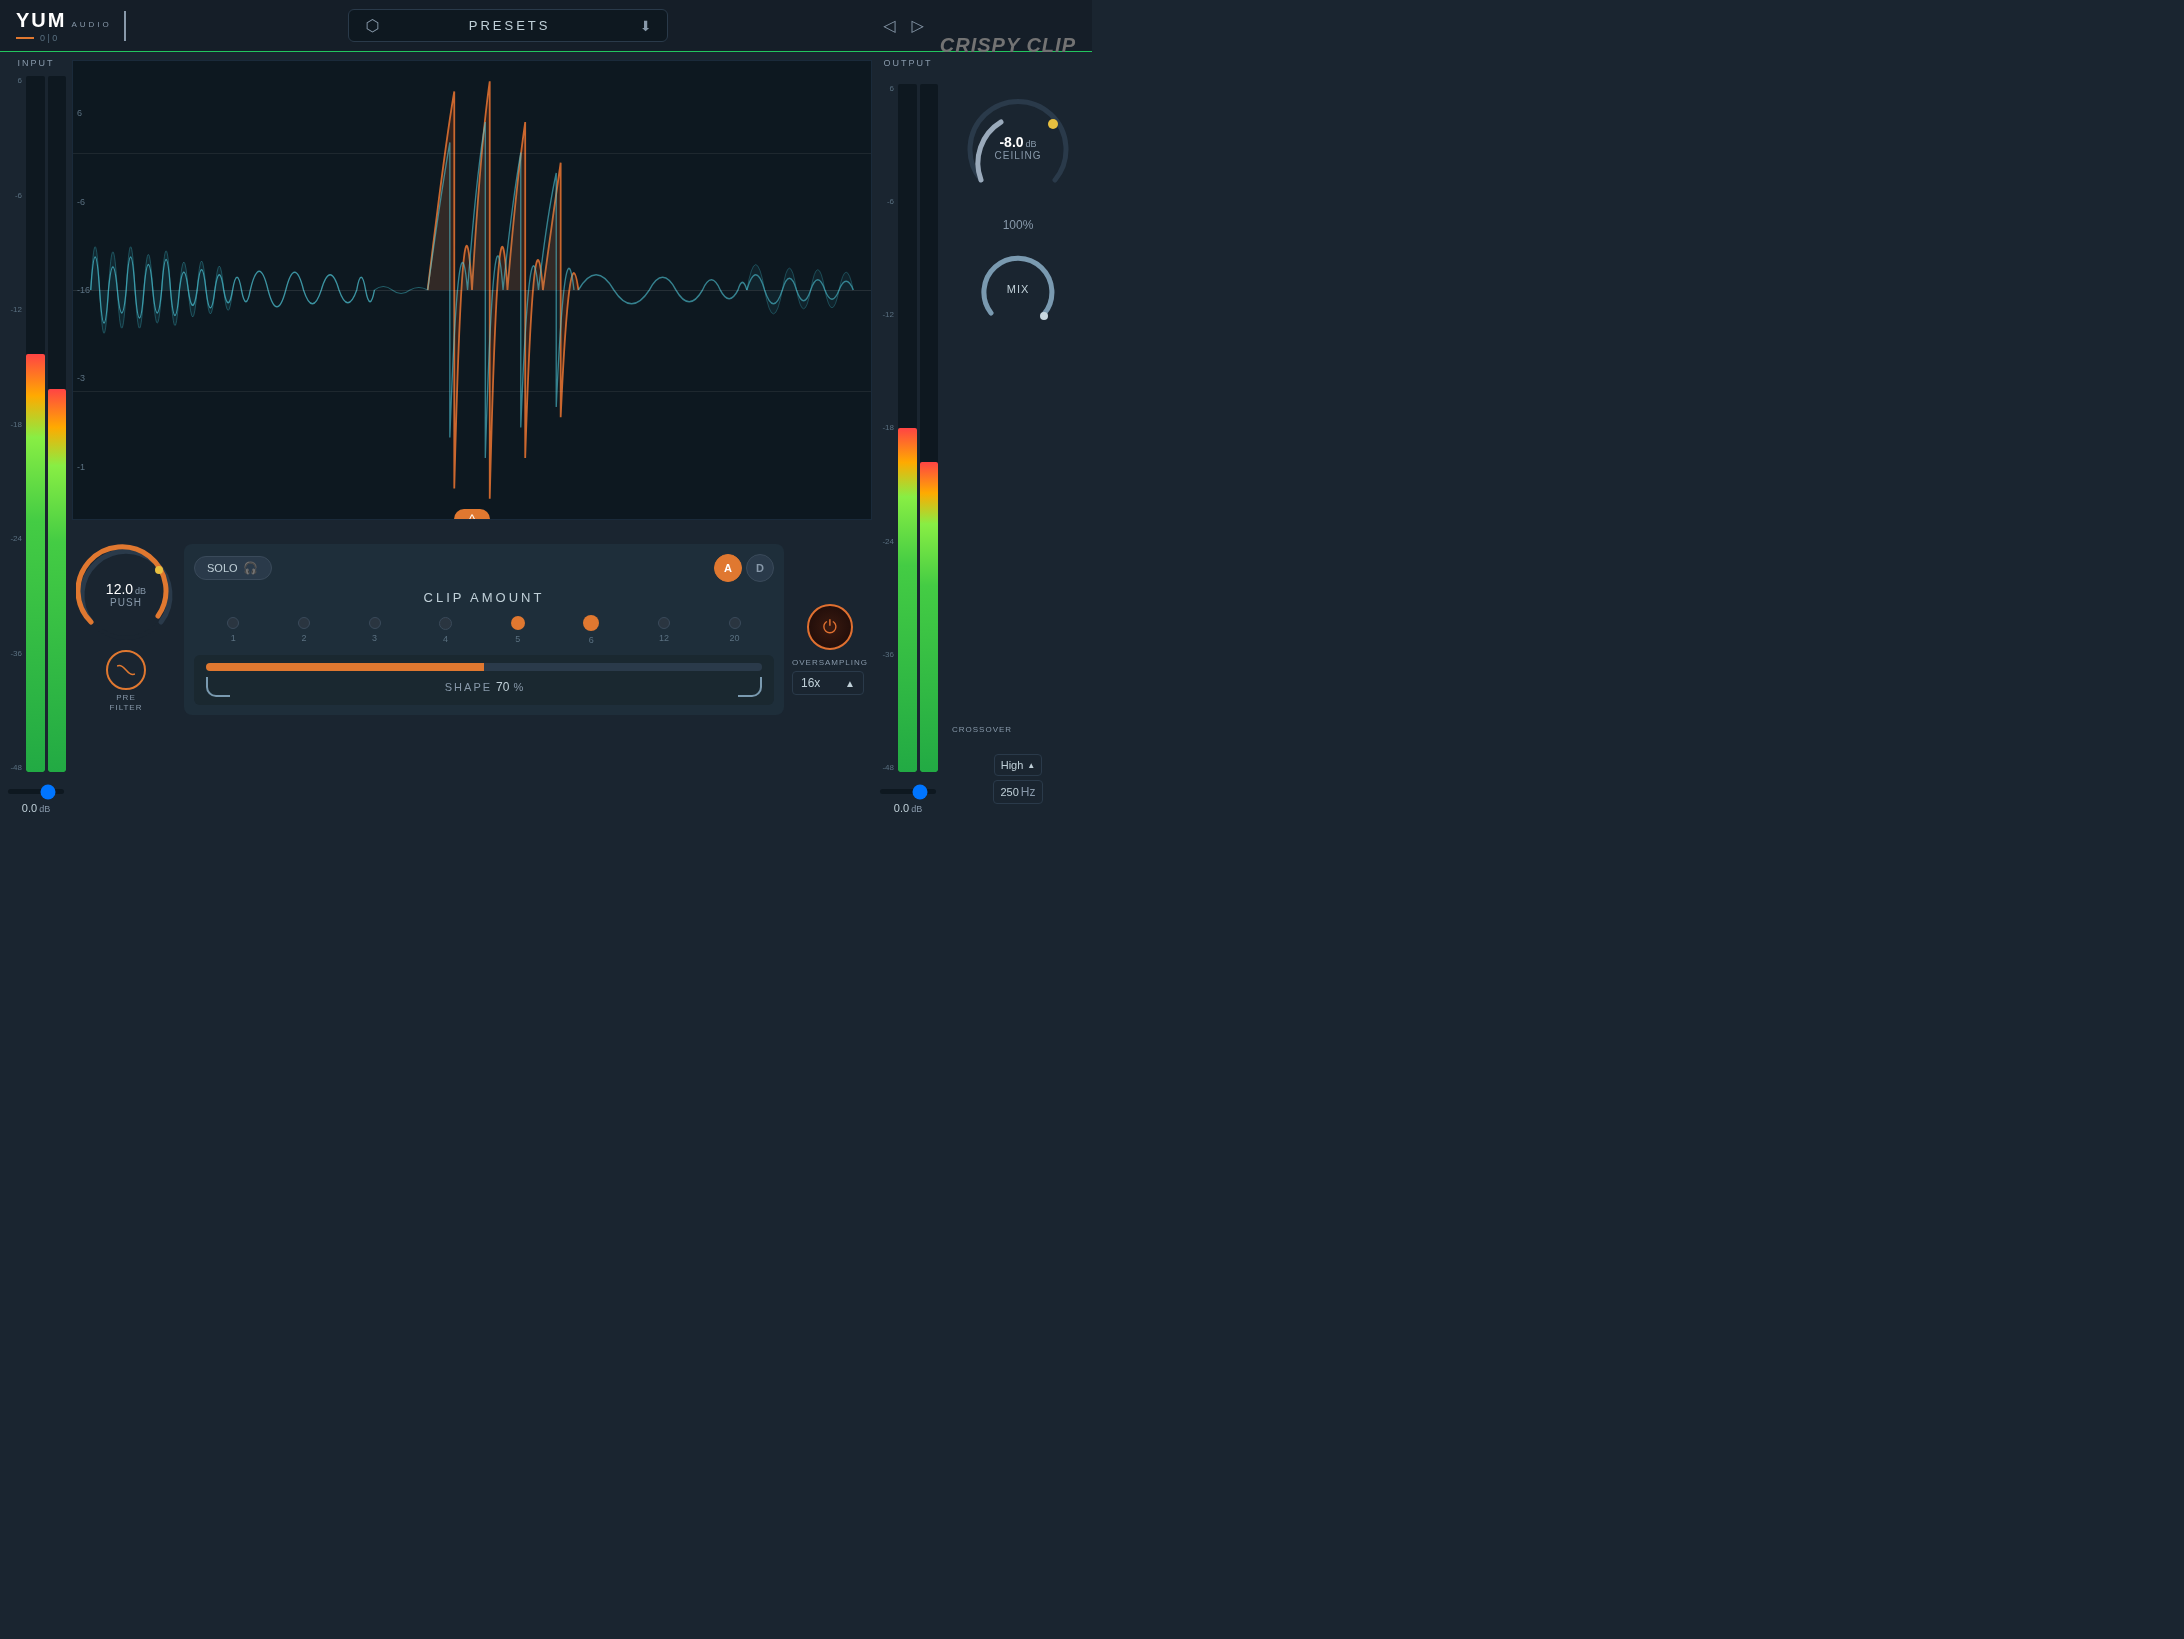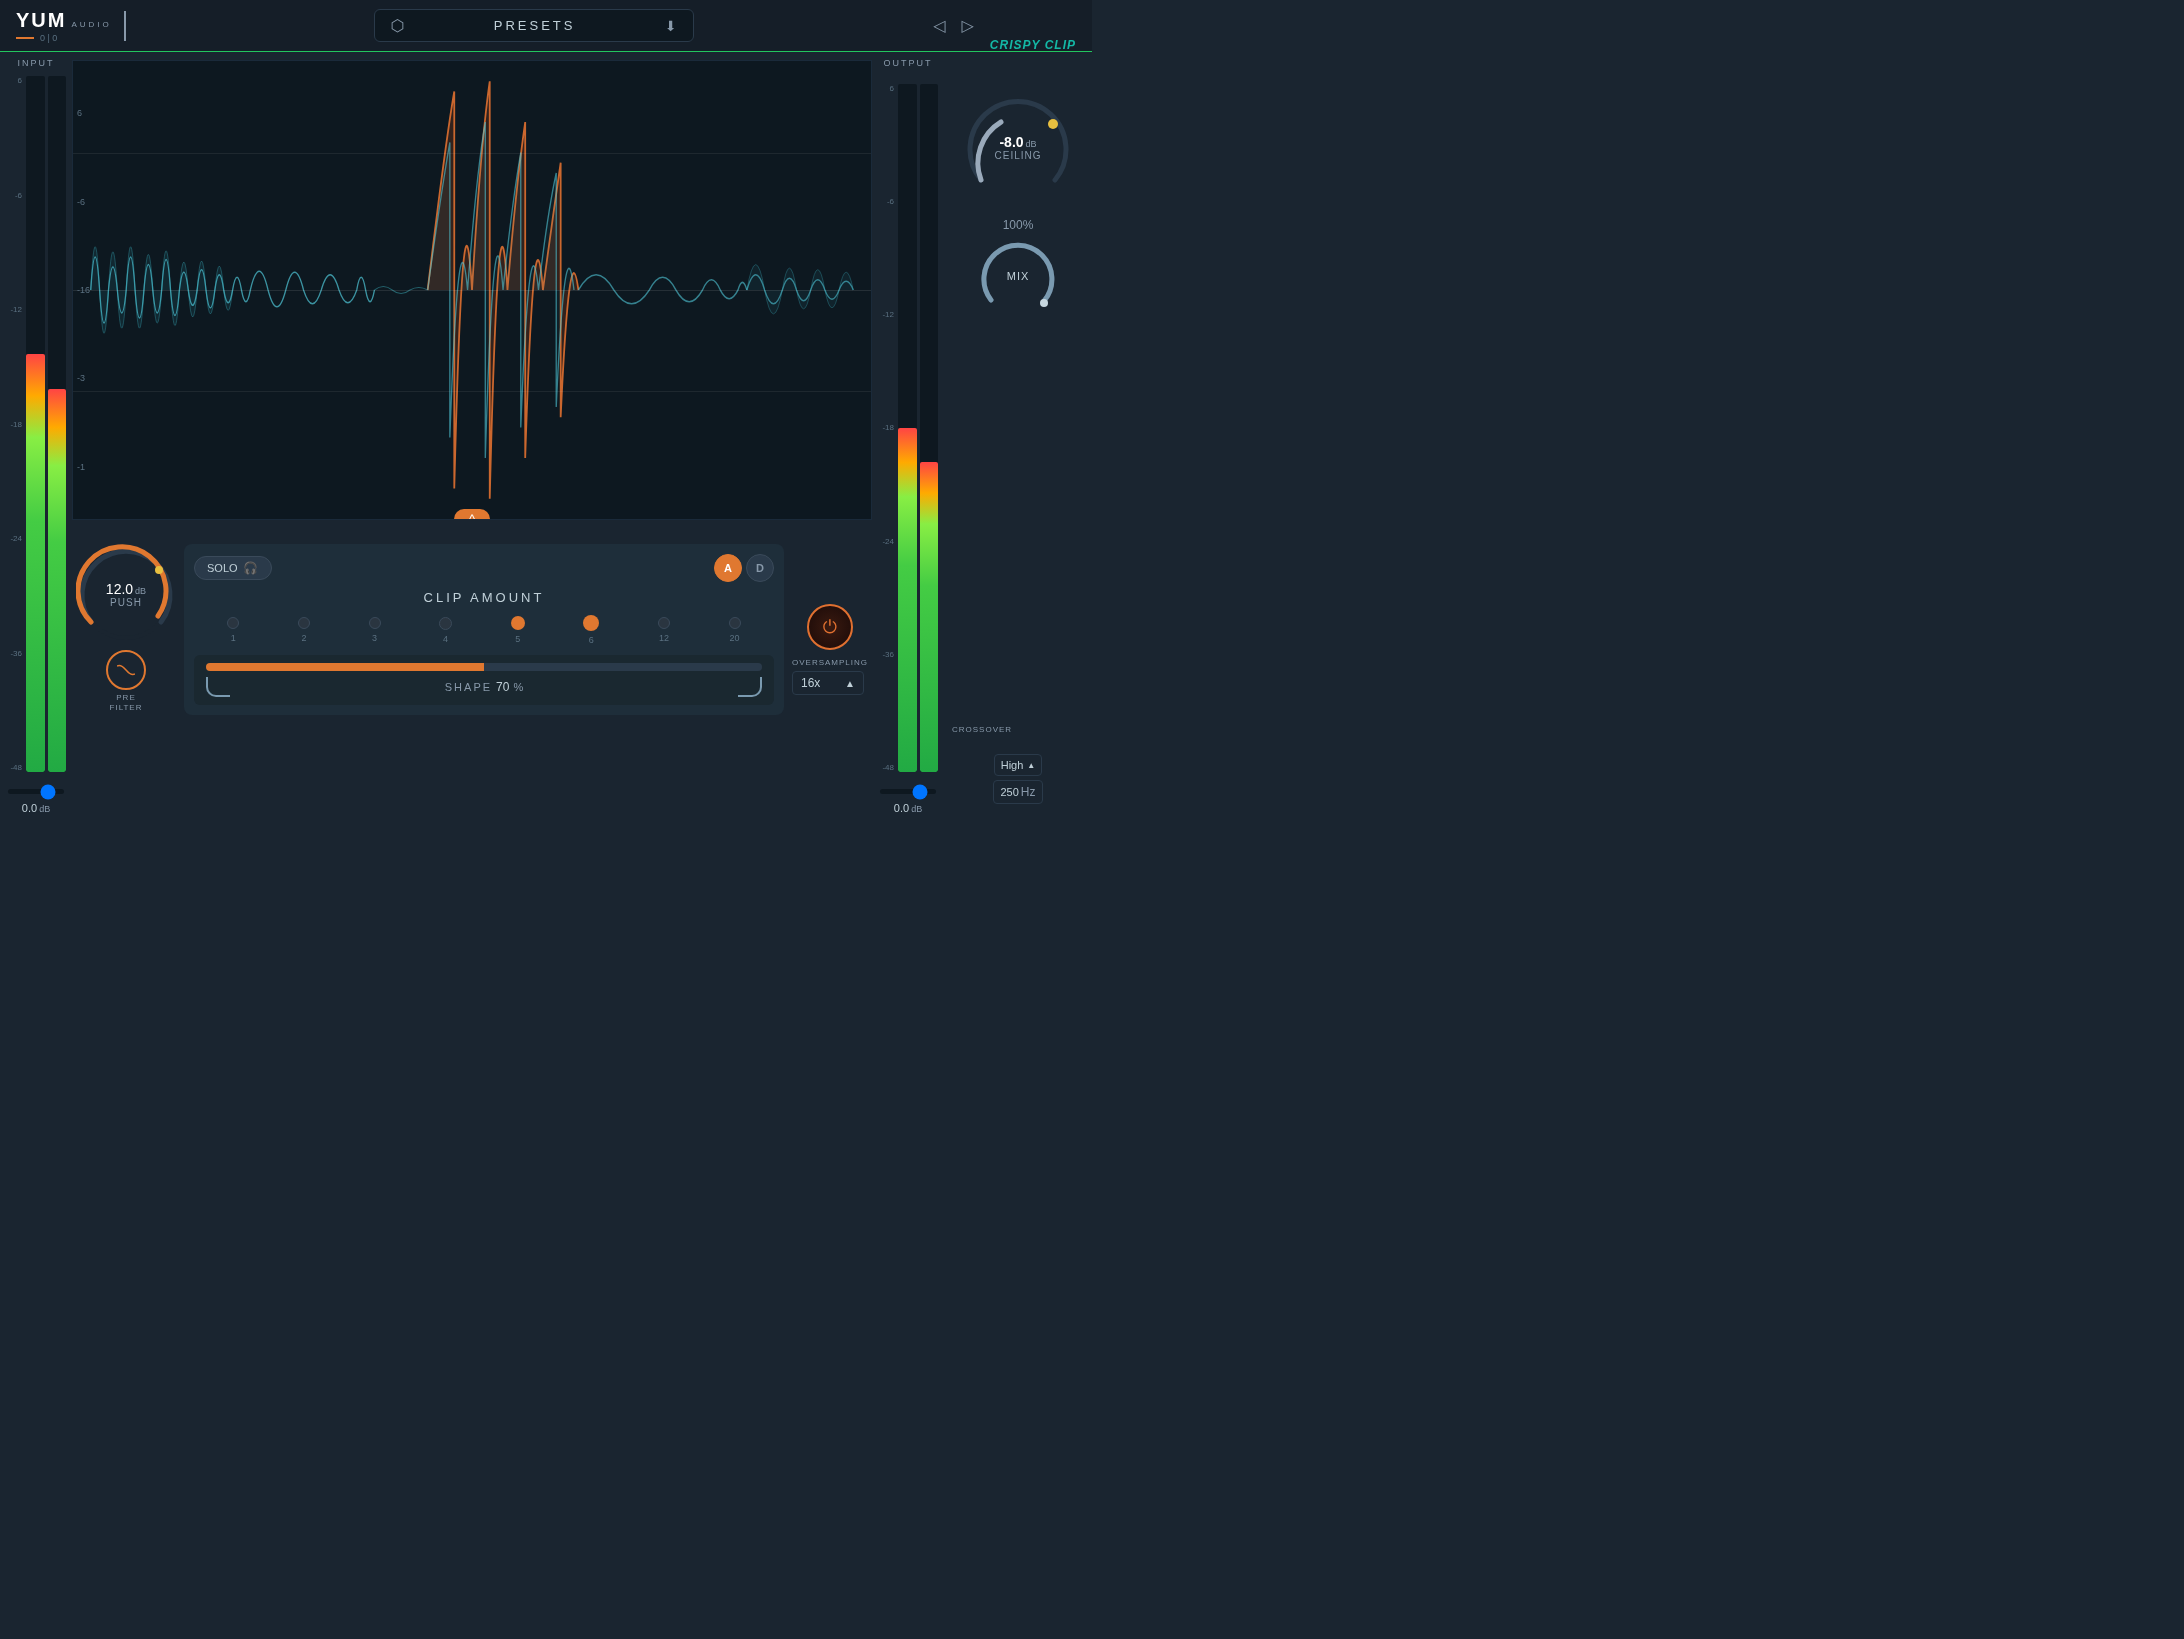--- a/index.html
+++ b/index.html
@@ -79,21 +79,21 @@
 
   <div class="presets-bar">
     <span style="color:#8899aa;font-size:16px;">⬡</span>
     <span style="flex:1;text-align:center;font-size:13px;letter-spacing:3px;color:#c0d0d8;">PRESETS</span>
     <span style="color:#8899aa;font-size:14px;">⬇</span>
   </div>
 
   <div class="header-nav">
     <span style="color:#8899aa;font-size:16px;cursor:pointer;">◁</span>
     <span style="color:#8899aa;font-size:16px;cursor:pointer;">▷</span>
-    <span style="font-size:12px;font-weight:900;color:#14b8a6;letter-spacing:1px;font-style:italic;margin-top:39px;">CRISPY CLIP</span>
+    <span style="font-size:20px;font-weight:900;color:#737373;letter-spacing:1px;font-style:italic;margin-top:39px;">CRISPY CLIP</span>
   </div>
 </div>
 
 <div class="main">
 
   <div style="width:72px;background:#1a2530;display:flex;flex-direction:column;align-items:center;padding:6px 4px;">
     <span style="font-size:9px;letter-spacing:2px;color:#8899aa;margin-bottom:4px;">INPUT</span>
 
     <div style="display:flex;flex:1;width:100%;gap:2px;align-items:stretch;">
       <div style="display:flex;flex-direction:column;justify-content:space-between;font-size:8px;color:#5a7080;padding:4px 0;text-align:right;min-width:18px;">
@@ -338,21 +338,21 @@
         <div style="position:absolute;top:50%;left:50%;transform:translate(-50%,-50%);text-align:center;">
           <div style="display:flex;align-items:baseline;gap:2px;justify-content:center;">
             <span style="font-size:14px;color:#fff;font-weight:bold;">-8.0</span>
             <span style="font-size:9px;color:#8899aa;">dB</span>
           </div>
           <div style="font-size:10px;color:#8899aa;letter-spacing:1px;">CEILING</div>
         </div>
       </div>
     </div>
 
-    <div style="display:flex;flex-direction:column;align-items:center;gap:4px;margin-top:16px;">
+    <div style="display:flex;flex-direction:column;align-items:center;gap:17px;margin-top:16px;">
       <span style="font-size:12px;color:#8899aa;">100%</span>
       <div style="position:relative;width:78px;height:78px;">
         <svg width="78" height="78" viewBox="0 0 78 78">
           <path d="M 12,64 A 34 34 0 1 1 66,64" fill="none" stroke="#2a3a4a" stroke-width="5" stroke-linecap="round"></path>
 
           <path d="M 12,64 A 34 34 0 1 1 65,65" fill="none" stroke="#7a9ab0" stroke-width="5" stroke-linecap="round"></path>
 
           <circle cx="65" cy="67" r="4" fill="#c8d8e0"></circle>
         </svg>
         <div style="position:absolute;top:50%;left:50%;transform:translate(-50%,-50%);">

